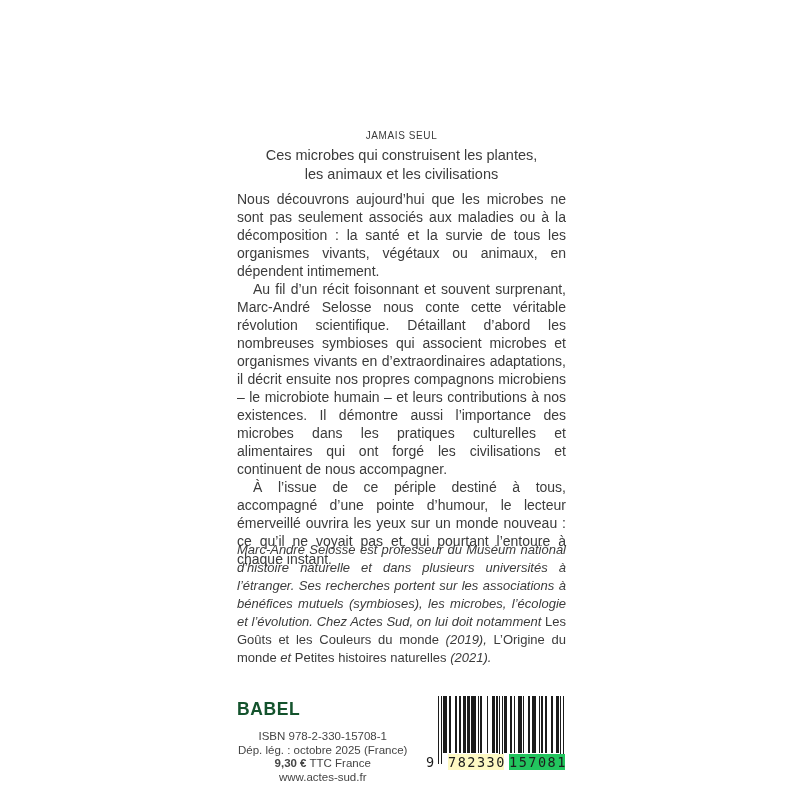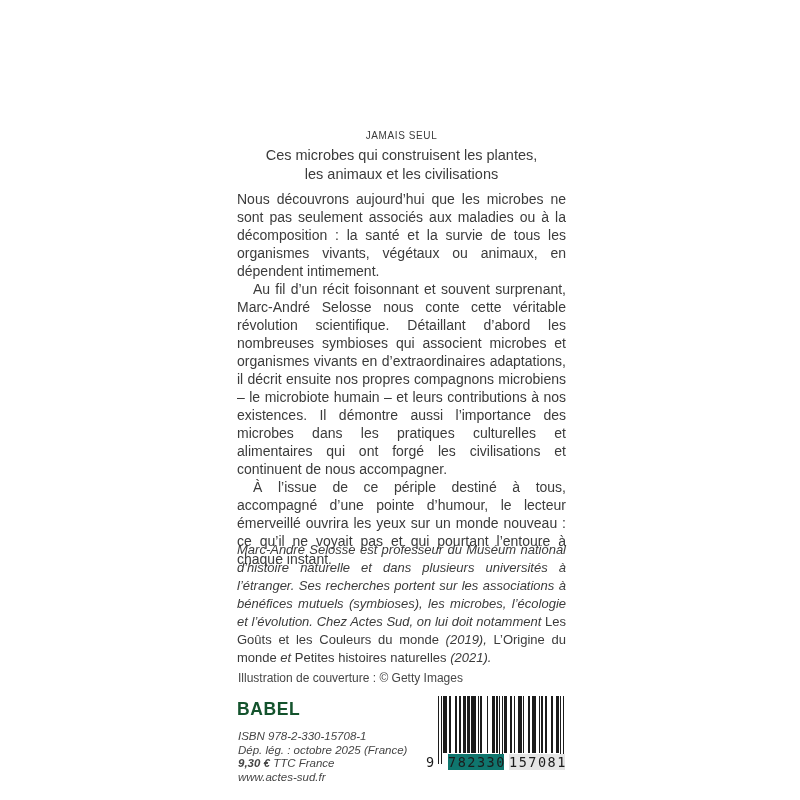--- a/index.html
+++ b/index.html
@@ -22,34 +22,34 @@
 
   .bio{position:absolute;top:541px;left:0;width:100%;
     font-style:italic;font-size:13px;line-height:18px;text-align:justify;}
   .bio .roman{font-style:normal;}
 
   .credit{position:absolute;top:671px;left:1px;font-size:12px;color:#474747;}
 
   .babel-logo{position:absolute;top:699px;left:0;font-size:17.5px;
     font-weight:700;letter-spacing:0.6px;color:#14532d;}
 
-  .imprint{position:absolute;top:730px;left:1px;font-style:italic;
-    font-size:11.5px;line-height:13.5px;color:#454545;}
+  .imprint{position:absolute;top:730px;left:1px;
+    font-size:11.5px;line-height:13.5px;color:#454545;text-align:center;}
   .imprint .price b{font-weight:700;}
 
   .barcode{position:absolute;left:424px;top:696px;width:150px;height:80px;}
   .barcode svg{position:absolute;left:14px;top:0;shape-rendering:crispEdges;}
   .barcode-digits{position:absolute;left:0;top:56px;width:150px;height:20px;
     font-family:"DejaVu Sans Mono",monospace;font-size:13.5px;color:#1c1c1c;
     font-style:normal;}
   .barcode-digits .d-prefix{position:absolute;left:2px;top:2px;}
   .barcode-digits .d-group1{position:absolute;left:24px;top:2px;width:56px;
-    text-align:right;letter-spacing:1.5px;background:#0f766e;}
+    text-align:right;letter-spacing:1.5px;background:#fef9c3;}
   .barcode-digits .d-group2{position:absolute;left:85px;top:2px;width:56px;
-    text-align:right;letter-spacing:1.5px;background:#e5e5e5;}
+    text-align:right;letter-spacing:1.5px;background:#22c55e;}
 </style>
 </head>
 <body>
 
 <div class="cover">
   <div class="content">
 
 
     <div class="title-block">
       <div class="book-title">JAMAIS SEUL</div>
@@ -58,21 +58,20 @@
     </div>
 
     <div class="synopsis">
       <p class="no-indent">Nous découvrons aujourd’hui que les microbes ne sont pas seulement associés aux maladies ou à la décomposition : la santé et la survie de tous les organismes vivants, végétaux ou animaux, en dépendent intimement.</p>
       <p>Au fil d’un récit foisonnant et souvent surprenant, Marc-André Selosse nous conte cette véritable révolution scientifique. Détaillant d’abord les nombreuses symbioses qui associent microbes et organismes vivants en d’extraordinaires adaptations, il décrit ensuite nos propres compagnons microbiens – le microbiote humain – et leurs contributions à nos existences. Il démontre aussi l’importance des microbes dans les pratiques culturelles et alimentaires qui ont forgé les civilisations et continuent de nous accompagner.</p>
       <p>À l’issue de ce périple destiné à tous, accompagné d’une pointe d’humour, le lecteur émerveillé ouvrira les yeux sur un monde nouveau : ce qu’il ne voyait pas et qui pourtant l’entoure à chaque instant.</p>
     </div>
 
     <div class="bio"><span>Marc-André Selosse est professeur du Muséum national d’histoire naturelle et dans plusieurs universités à l’étranger. Ses recherches portent sur les associations à bénéfices mutuels (symbioses), les microbes, l’écologie et l’évolution. Chez Actes Sud, on lui doit notamment </span><span class="roman">Les Goûts et les Couleurs du monde</span><span> (2019), </span><span class="roman">L’Origine du monde</span><span> et </span><span class="roman">Petites histoires naturelles</span><span> (2021).</span></div>
 
-    <div class="credit">Illustration de couverture : © Getty Images</div>
 
     <div class="babel-logo">BABEL</div>
 
     <div class="imprint">
       <div>ISBN 978-2-330-15708-1</div>
       <div>Dép. lég. : octobre 2025 (France)</div>
       <div class="price"><b>9,30 €</b><span> TTC France</span></div>
       <div>www.actes-sud.fr</div>
     </div>
   </div>

